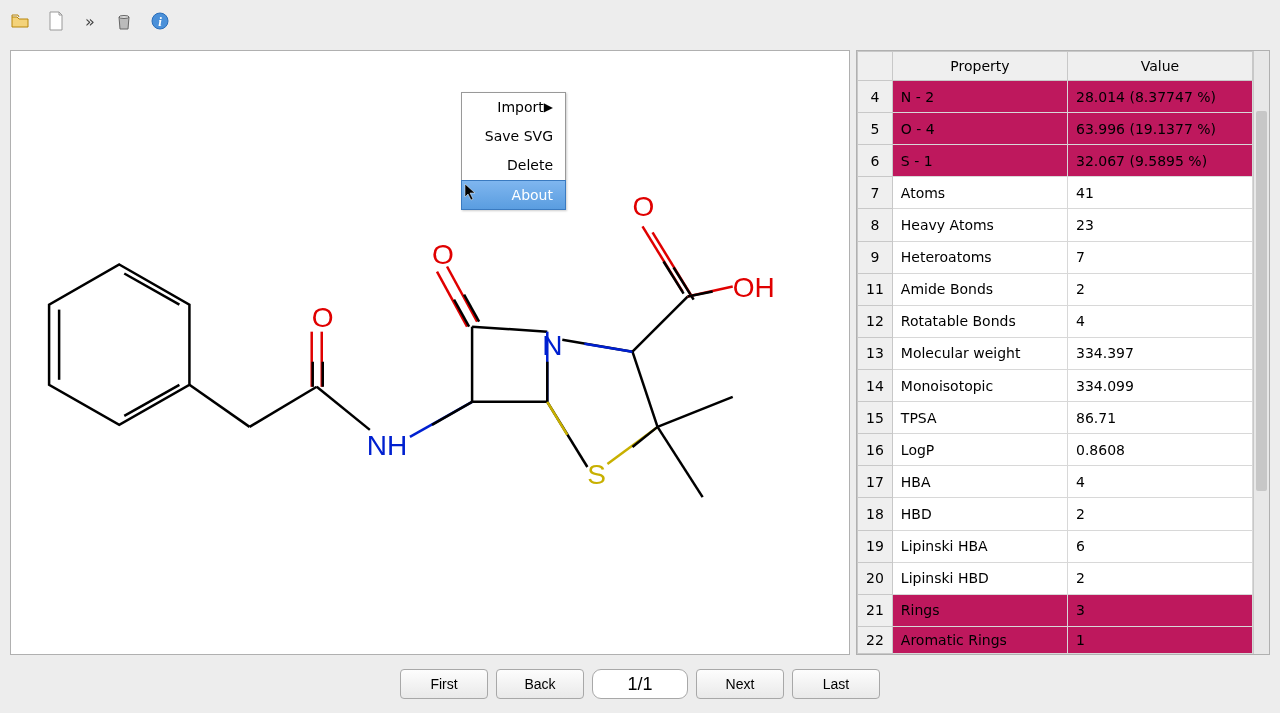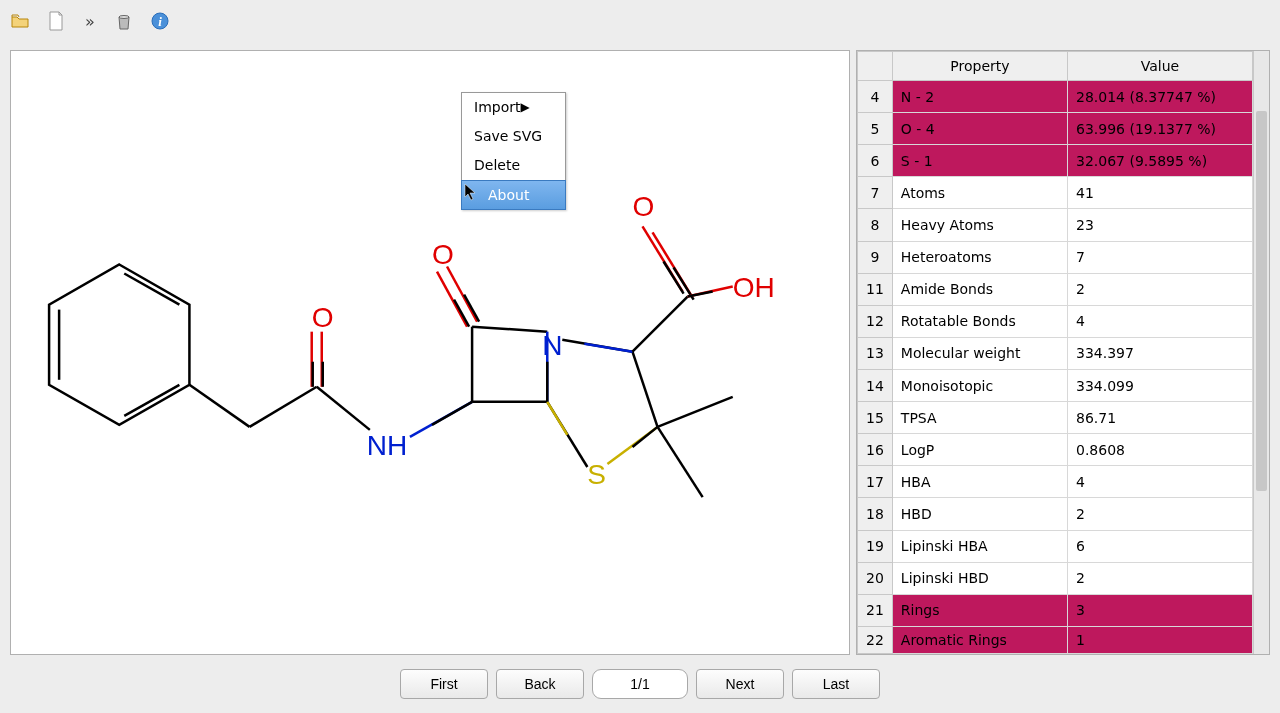--- a/index.html
+++ b/index.html
@@ -64,21 +64,21 @@
   background: #fff;
   border: 1px solid #999;
   box-shadow: 1px 1px 2px rgba(0,0,0,0.2);
 }
 .menu-item {
   padding: 6px 12px;
   font-size: 14px;
   cursor: pointer;
   display: flex;
   align-items: center;
-  justify-content: flex-start;
+  justify-content: flex-end;
   border-bottom: 1px solid transparent;
 }
 .menu-sep {
   border-top: 1px solid #c0c0c0;
   margin: 0;
 }
 .menu-item.highlighted {
   background: linear-gradient(#7fb6ef, #5a9de0);
   color: #fff;
   border: 1px solid #3a7ac0;
@@ -163,21 +163,21 @@
   border-radius: 4px;
   font-size: 14px;
   cursor: pointer;
 }
 .page-input {
   width: 96px;
   height: 30px;
   border: 1px solid #a8a8a8;
   border-radius: 9px;
   text-align: center;
-  font-size: 14px;
+  font-size: 18px;
 }
 </style>
 </head>
 <body>
 
 <div class="toolbar">
   <span class="toolbar-icon">
     <svg width="20" height="20" viewBox="0 0 20 20">
         <path d="M2 6h5l2 2h9v8H2z" fill="#f4d37a" stroke="#b8860b"></path>
         <path d="M2 6V4h6l1 2" fill="none" stroke="#b8860b"></path>

